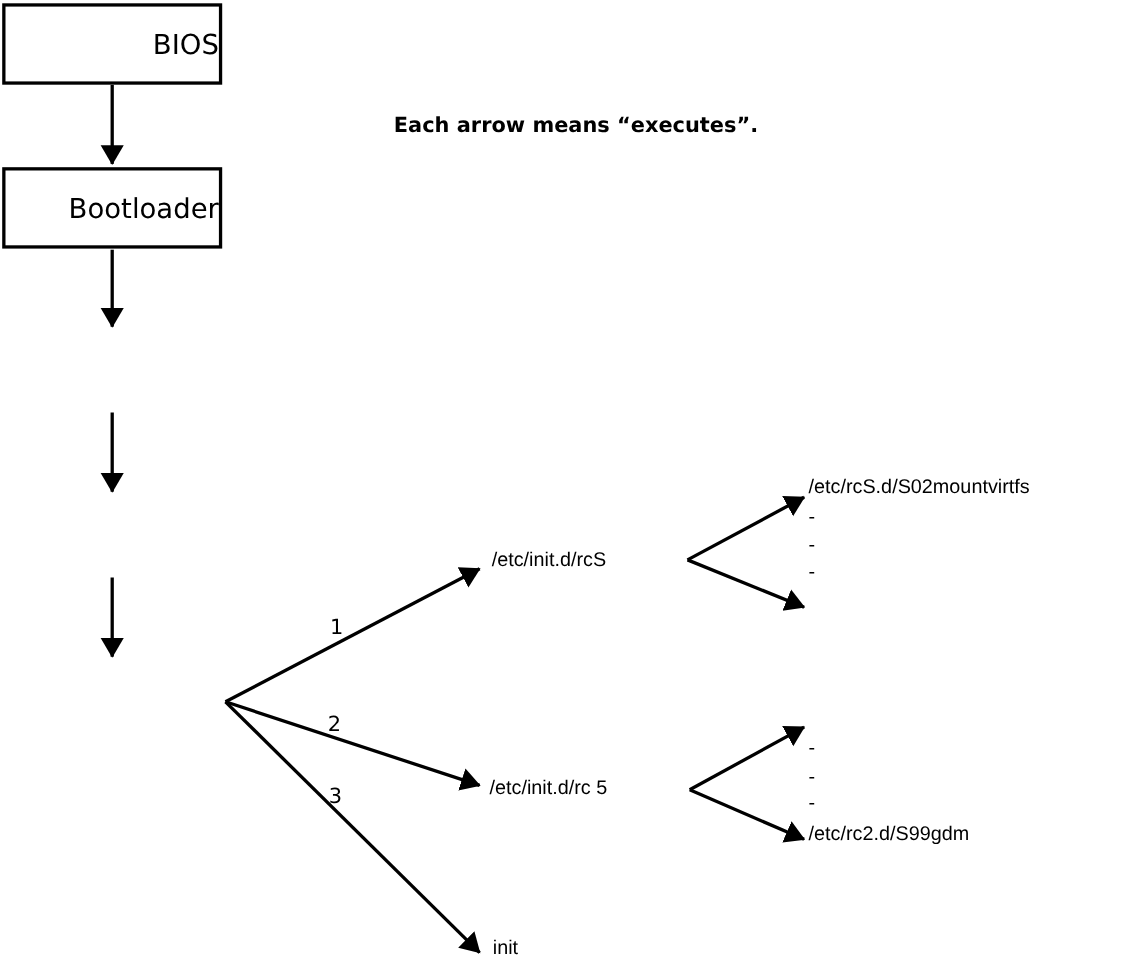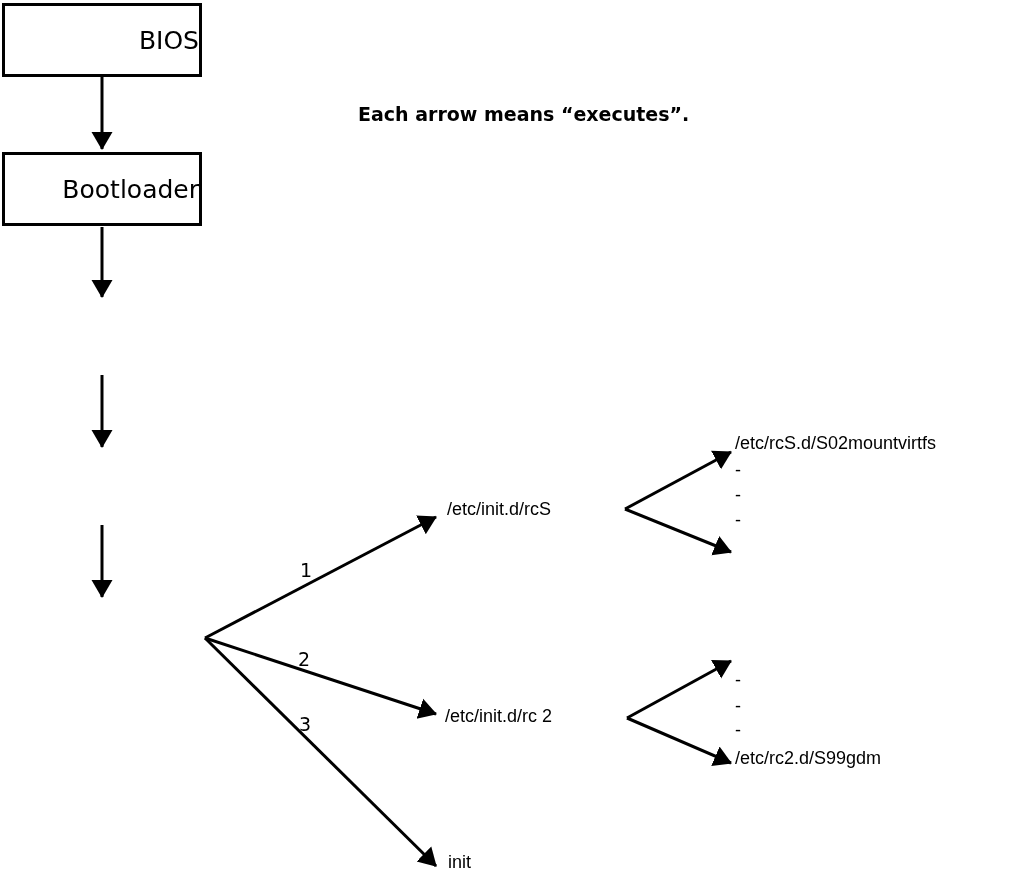--- a/index.html
+++ b/index.html
@@ -94,21 +94,21 @@
     <span>Bootloader</span>
   </div>
 
   <div class="note">Each arrow means “executes”.</div>
 
   <div class="branch-num" style="left:306px; top:570px">1</div>
   <div class="branch-num" style="left:304px; top:659px">2</div>
   <div class="branch-num" style="left:305px; top:724px">3</div>
 
   <div class="mono" style="left:447px; top:509px">/etc/init.d/rcS</div>
-  <div class="mono" style="left:445px; top:716px">/etc/init.d/rc 2</div>
+  <div class="mono" style="left:445px; top:716px">/etc/init.d/rc 5</div>
   <div class="mono" style="left:448px; top:862px">init</div>
 
   <div class="mono" style="left:735px; top:443px">/etc/rcS.d/S02mountvirtfs</div>
   <div class="mono" style="left:735px; top:470px">-</div>
   <div class="mono" style="left:735px; top:495px">-</div>
   <div class="mono" style="left:735px; top:520px">-</div>
 
   <div class="mono" style="left:735px; top:680px">-</div>
   <div class="mono" style="left:735px; top:706px">-</div>
   <div class="mono" style="left:735px; top:730px">-</div>

